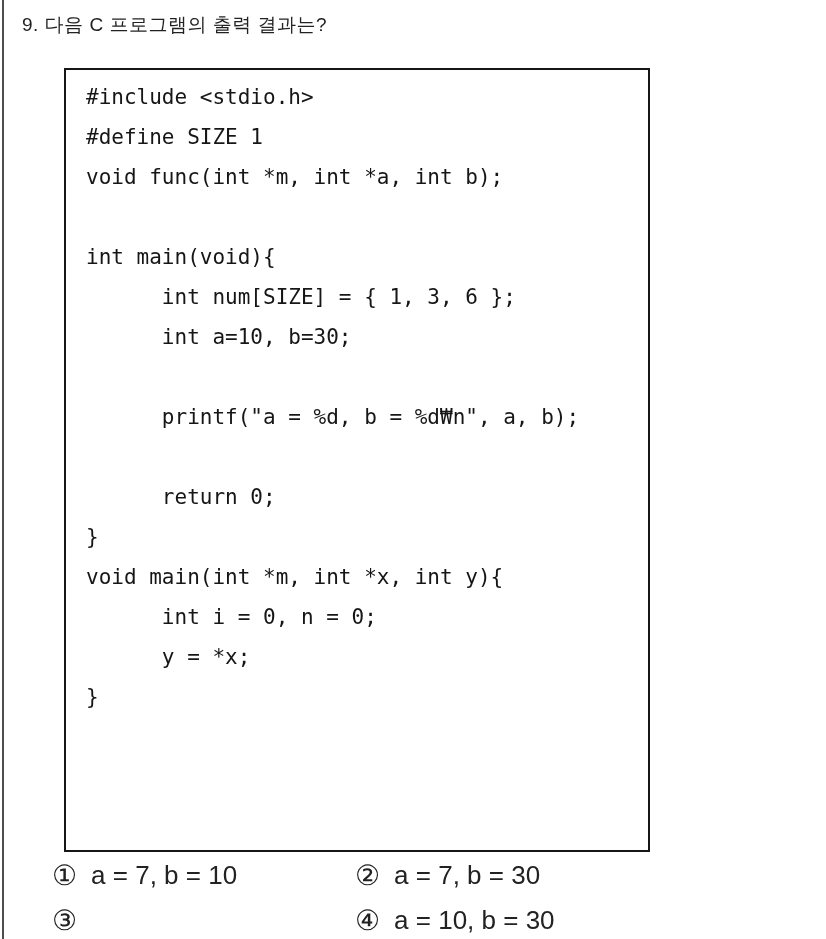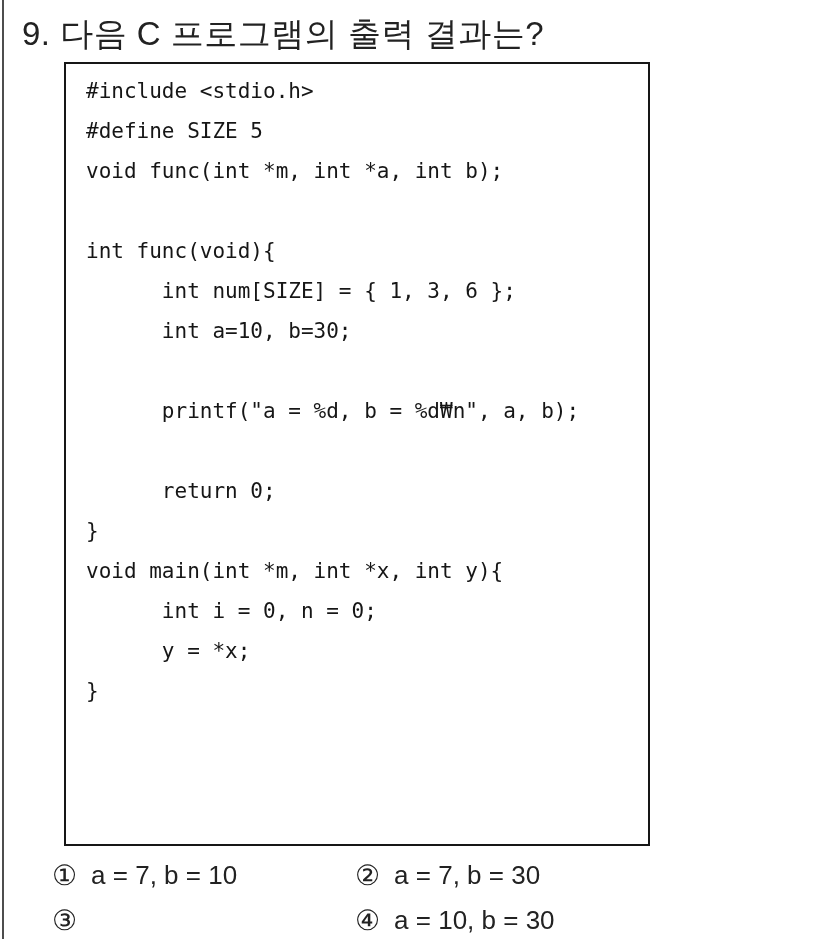--- a/index.html
+++ b/index.html
@@ -20,29 +20,29 @@
     left: 2px;
     top: 0;
     width: 2px;
     height: 939px;
     background: #4d4d4d;
   }
   .question-title {
     position: absolute;
     left: 22px;
     top: 12px;
-    font-size: 33px;
+    font-size: 19px;
     letter-spacing: 0.5px;
     color: #222222;
     white-space: pre;
   }
   .code-box {
     position: absolute;
     left: 64px;
-    top: 62px;
+    top: 68px;
     width: 586px;
     height: 784px;
     border: 2px solid #161616;
     box-sizing: border-box;
     padding: 7px 0 0 20px;
     background: #ffffff;
   }
   .code-line {
     font-family: "DejaVu Sans Mono", monospace;
     font-size: 21px;
@@ -74,24 +74,24 @@
 </style>
 </head>
 <body>
 
 <div class="left-rule"></div>
 
 <div class="question-title">9. 다음 C 프로그램의 출력 결과는?</div>
 
 <div class="code-box">
   <div class="code-line">#include &lt;stdio.h&gt;</div>
-  <div class="code-line">#define SIZE 5</div>
+  <div class="code-line">#define SIZE 1</div>
   <div class="code-line">void func(int *m, int *a, int b);</div>
   <div class="code-line"></div>
-  <div class="code-line">int func(void){</div>
+  <div class="code-line">int main(void){</div>
   <div class="code-line">      int num[SIZE] = { 1, 3, 6 };</div>
   <div class="code-line">      int a=10, b=30;</div>
   <div class="code-line"></div>
   <div class="code-line">      printf("a = %d, b = %d₩n", a, b);</div>
   <div class="code-line"></div>
   <div class="code-line">      return 0;</div>
   <div class="code-line">}</div>
   <div class="code-line">void main(int *m, int *x, int y){</div>
   <div class="code-line">      int i = 0, n = 0;</div>
   <div class="code-line">      y = *x;</div>

